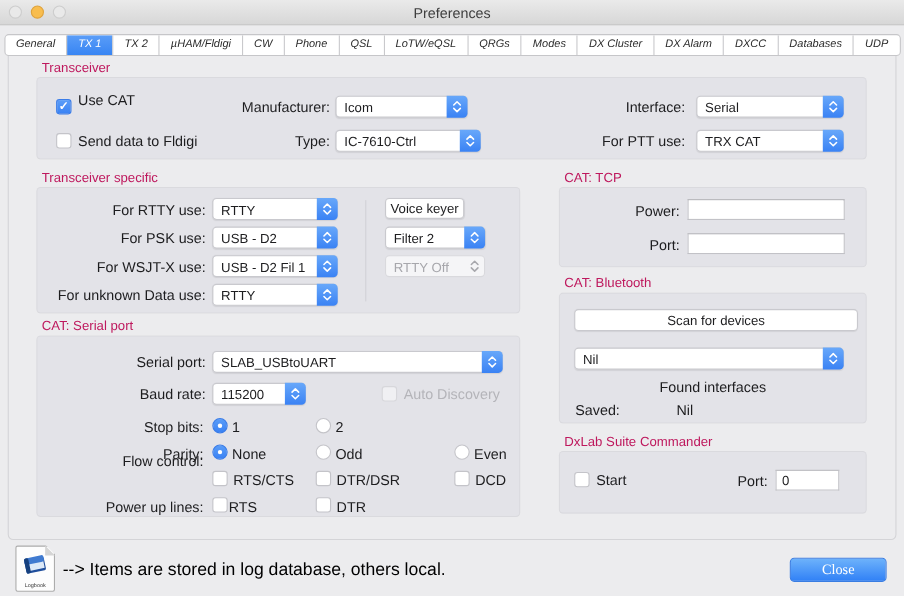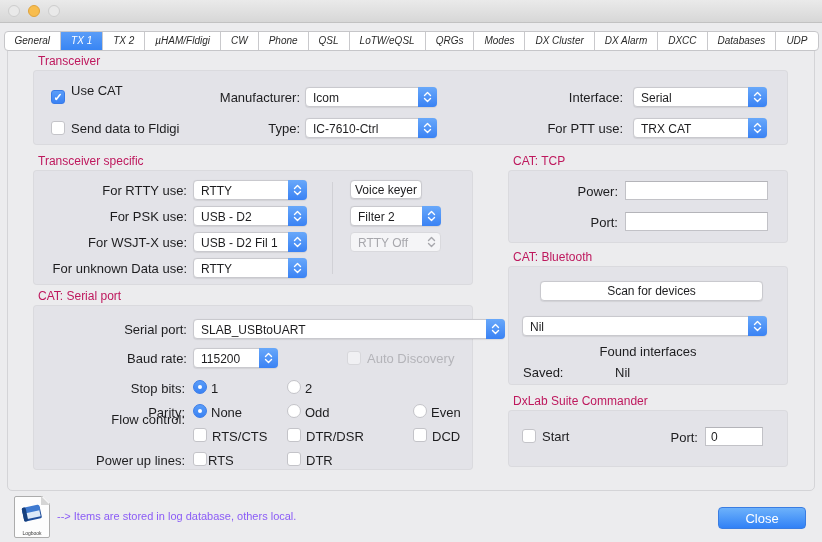--- a/index.html
+++ b/index.html
@@ -45,55 +45,56 @@
   .popup.disabled{background:#f5f5f7;border-color:#d9d9dd;box-shadow:none;}
   .popup.disabled .popup-text{color:#a7a7ac;}
   .popup.disabled .popup-cap{background:none;}
   .popup.disabled .popup-cap svg path{stroke:#a7a7ac;}
   
   .btn{position:absolute;background:#fff;border:1px solid #c9c9ce;border-radius:4px;
     font-size:12px;color:#1d1d1f;font-family:inherit;padding:0;
     box-shadow:0 0.5px 1px rgba(0,0,0,0.08);cursor:default;}
   .close-btn{position:absolute;left:718px;top:507px;width:88px;height:22px;
     background:linear-gradient(#6db2fb,#3181f6);border:1px solid #3a7de2;border-radius:4px;
-    color:#fff;font-size:13px;font-family:Liberation Sans, sans-serif;cursor:default;}
+    color:#fff;font-size:13px;font-family:Liberation Serif, serif;cursor:default;}
   
   .tf{position:absolute;background:#fff;border:1px solid #c2c2c7;border-top-color:#b4b4b9;
     font-size:12px;color:#1d1d1f;font-family:inherit;padding:0 5px;box-sizing:border-box;outline:none;}
   
   .checkbox{position:absolute;width:14px;height:14px;background:#fff;
     border:1px solid #c4c4c9;border-radius:3px;box-sizing:border-box;}
   .checkbox.checked{background:linear-gradient(#5a9df8,#3a82f4);border-color:#3a7ce8;}
   .checkbox.dis{background:#f0f0f3;border-color:#d7d7db;}
   .check{color:#fff;font-size:11px;line-height:12px;display:block;text-align:center;font-weight:bold;}
   .radio{position:absolute;width:14px;height:14px;background:#fff;
     border:1px solid #c4c4c9;border-radius:50%;box-sizing:border-box;}
   .radio.selected{background:linear-gradient(#5a9df8,#3a82f4);border-color:#3a7ce8;}
   .radio .dot{position:absolute;left:4px;top:4px;width:4px;height:4px;background:#fff;border-radius:50%;}
   .vdiv{position:absolute;width:1px;background:#d1d1d6;}
   
-  .note{position:absolute;left:57px;top:510px;font-size:11px;color:#8b5cf6;}
+  .note{position:absolute;left:57px;top:510px;font-size:16px;color:#000000;}
   .doc{position:absolute;left:14px;top:496px;width:36px;height:42px;}
   .page{position:absolute;left:0;top:0;right:0;bottom:0;background:#fdfdfd;
     border:1px solid #acacac;border-radius:2px;}
   .fold-under{position:absolute;top:0;right:0;width:0;height:0;
     border-left:9px solid #d5d5d5;border-top:9px solid transparent;}
   .fold-cover{position:absolute;top:-1px;right:-1px;width:0;height:0;
     border-top:10px solid #ececee;border-left:10px solid transparent;}
   .bookwrap{position:absolute;left:5px;top:7px;}
   .doccap{position:absolute;left:0;bottom:2px;width:100%;text-align:center;
     font-size:5px;color:#3a3a3a;letter-spacing:0;}
 </style>
 </head>
 <body>
 
 <div class="titlebar">
   <span class="light gray" style="left:8px"></span>
   <span class="light yellow" style="left:28px"></span>
   <span class="light gray" style="left:48px"></span>
+  <div class="wintitle">Preferences</div>
 </div>
 
 <div class="pane"></div>
 
 <div class="tabs">
   <div class="tabs-inner">
     <span class="tab">General</span>
     <span class="tab selected">TX 1</span>
     <span class="tab">TX 2</span>
     <span class="tab">µHAM/Fldigi</span>
@@ -116,21 +117,21 @@
 
 <div class="checkbox checked" style="left:51px;top:90px">
   <span class="check">✓</span>
 </div>
 <span class="lbl" style="left:71px;top:83px">Use CAT</span>
 
 <div class="checkbox" style="left:51px;top:121px"></div>
 <span class="lbl" style="left:71px;top:121px">Send data to Fldigi</span>
 
 <span class="lbl r" style="left:160px;top:90px;width:140px">Manufacturer:</span>
-<div class="popup" style="left:305px;top:87px;width:132px">
+<div class="popup" style="left:305px;top:87px;width:120px">
   <span class="popup-text">Icom</span>
   <span class="popup-cap">
       <svg width="9" height="12" viewBox="0 0 9 12">
         <path d="M1.5 4.5 L4.5 1.5 L7.5 4.5 M1.5 7.5 L4.5 10.5 L7.5 7.5" fill="none" stroke="#fff" stroke-width="1.4" stroke-linecap="round" stroke-linejoin="round"></path>
       </svg>
     </span>
 </div>
 
 <span class="lbl r" style="left:160px;top:121px;width:140px">Type:</span>
 <div class="popup" style="left:305px;top:118px;width:132px">
@@ -232,40 +233,40 @@
 
 <span class="lbl r" style="left:518px;top:184px;width:100px">Power:</span>
 <input class="tf" style="left: 625px; top: 181px; width: 143px; height: 19px;" value="">
 
 <span class="lbl r" style="left:518px;top:215px;width:100px">Port:</span>
 <input class="tf" style="left: 625px; top: 212px; width: 143px; height: 19px;" value="">
 
 <div class="gtitle" style="left:513px;top:250px">CAT: Bluetooth</div>
 <div class="gbox" style="left:508px;top:266px;width:280px;height:119px"></div>
 
-<button class="btn" style="left:540px;top:281px;width:223px;height:20px">Scan for devices</button>
+<button class="btn" style="left:522px;top:281px;width:258px;height:20px">Scan for devices</button>
 
 <div class="popup" style="left:522px;top:316px;width:245px">
   <span class="popup-text">Nil</span>
   <span class="popup-cap">
       <svg width="9" height="12" viewBox="0 0 9 12">
         <path d="M1.5 4.5 L4.5 1.5 L7.5 4.5 M1.5 7.5 L4.5 10.5 L7.5 7.5" fill="none" stroke="#fff" stroke-width="1.4" stroke-linecap="round" stroke-linejoin="round"></path>
       </svg>
     </span>
 </div>
 
 <span class="lbl" style="left:508px;top:344px;width:280px;text-align:center">Found interfaces</span>
 <span class="lbl" style="left:523px;top:365px">Saved:</span>
 <span class="lbl" style="left:615px;top:365px">Nil</span>
 
 <div class="gtitle" style="left:38px;top:289px">CAT: Serial port</div>
 <div class="gbox" style="left:33px;top:305px;width:440px;height:165px"></div>
 
 <span class="lbl r" style="left:27px;top:322px;width:160px">Serial port:</span>
-<div class="popup" style="left:193px;top:319px;width:312px">
+<div class="popup" style="left:193px;top:319px;width:264px">
   <span class="popup-text">SLAB_USBtoUART</span>
   <span class="popup-cap">
       <svg width="9" height="12" viewBox="0 0 9 12">
         <path d="M1.5 4.5 L4.5 1.5 L7.5 4.5 M1.5 7.5 L4.5 10.5 L7.5 7.5" fill="none" stroke="#fff" stroke-width="1.4" stroke-linecap="round" stroke-linejoin="round"></path>
       </svg>
     </span>
 </div>
 
 <span class="lbl r" style="left:27px;top:351px;width:160px">Baud rate:</span>
 <div class="popup" style="left:193px;top:348px;width:85px">

